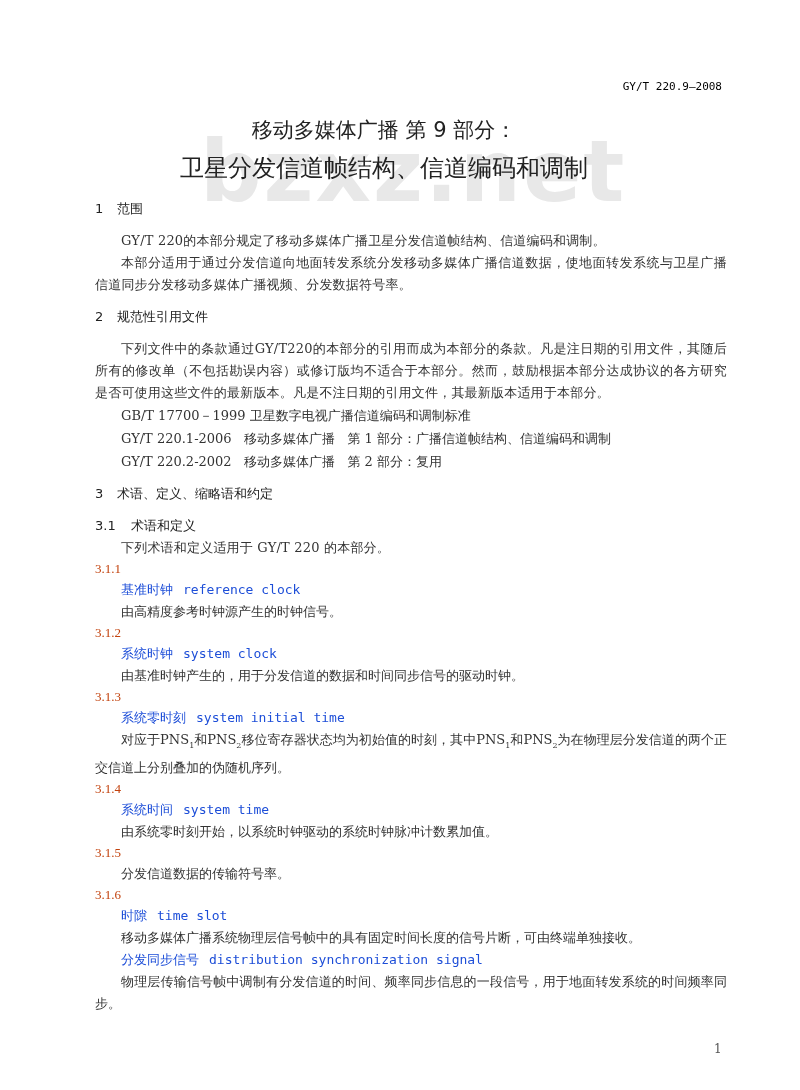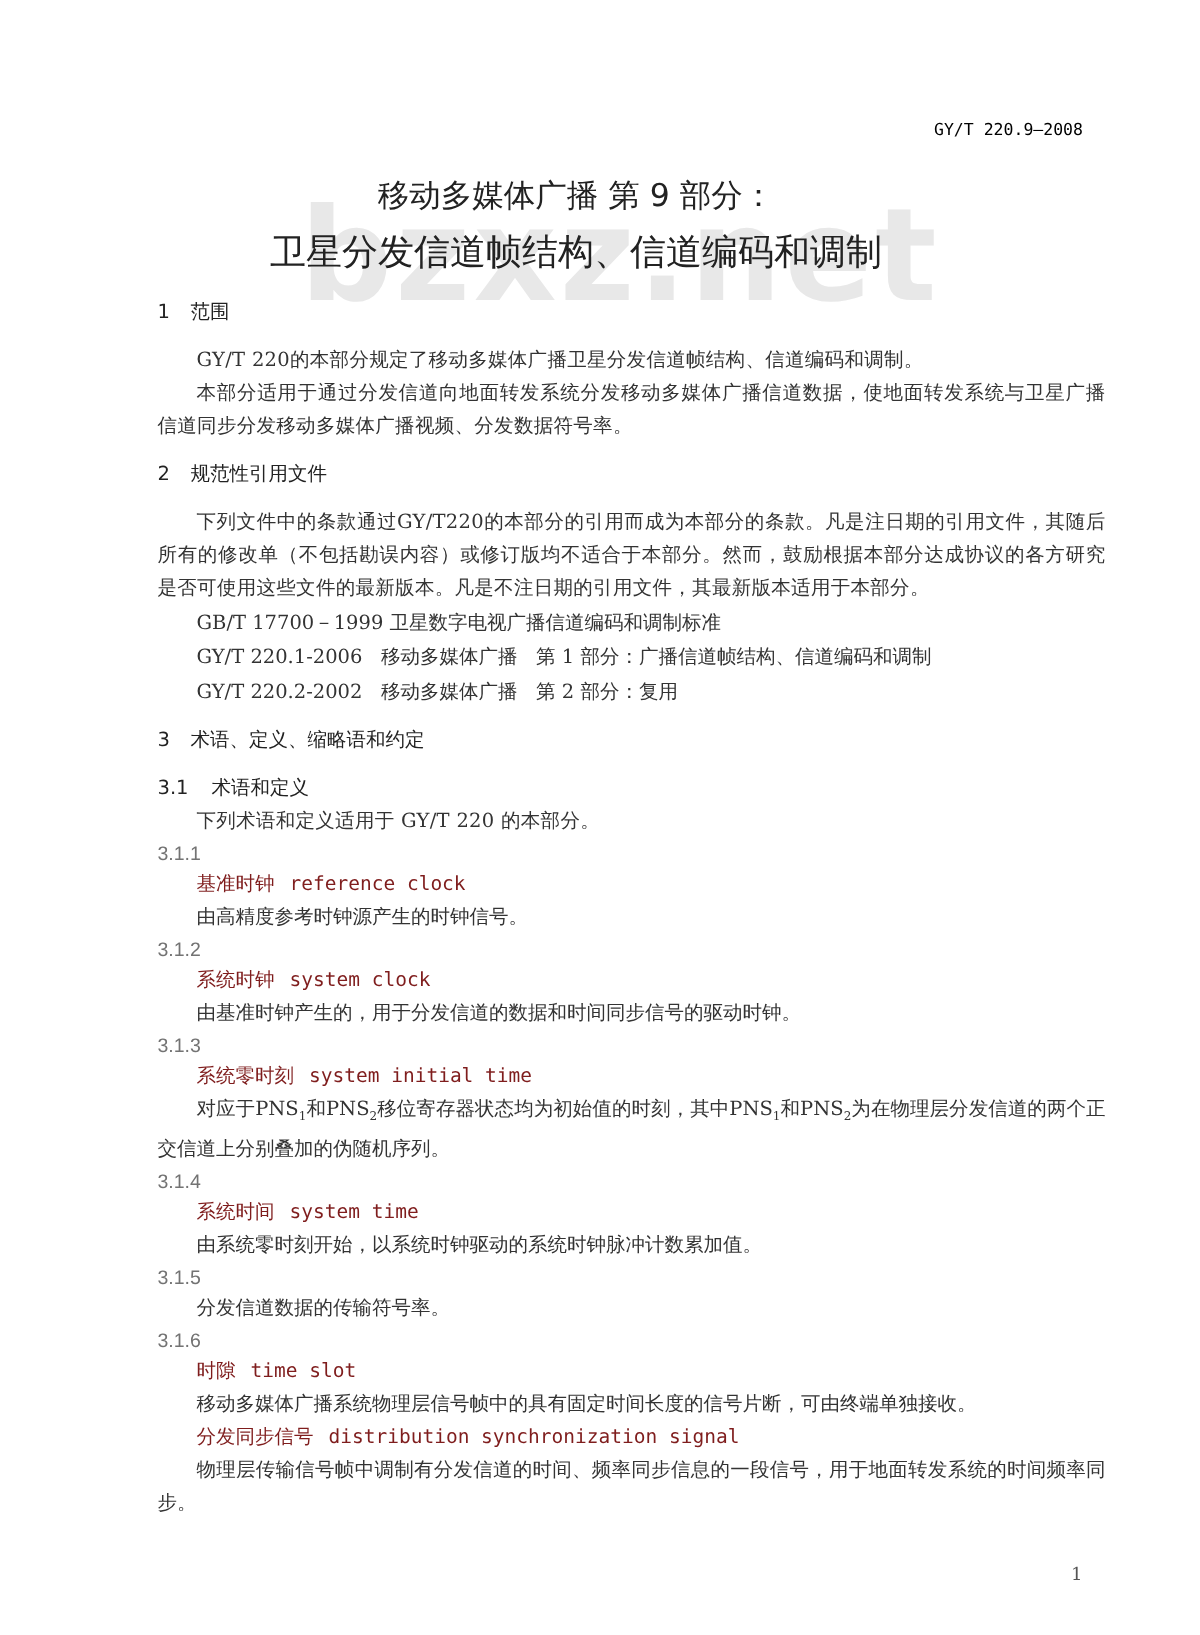--- a/index.html
+++ b/index.html
@@ -21,38 +21,38 @@
   .title1 { top: 116px; font-size: 21px; }
   .title2 { top: 152px; font-size: 24px; }
   .watermark {
     position: absolute; top: 128px; left: 200px; width: 400px;
     text-align: center;
     font-family: "DejaVu Sans", "Liberation Sans", sans-serif;
     font-weight: bold; font-size: 86px; letter-spacing: 2px;
     color: #e8e8e8; z-index: 0; line-height: 1;
   }
   .title, .std-code { z-index: 1; }
-  .content { position: absolute; left: 105px; top: 198px; width: 632px; z-index: 1; }
+  .content { position: absolute; left: 95px; top: 198px; width: 632px; z-index: 1; }
   .h1 {
     font-family: "DejaVu Sans", "Liberation Sans", sans-serif;
     font-size: 13px; color: #222; margin: 0; height: 22px; line-height: 22px;
   }
   .h1 .num { display: inline-block; width: 22px; }
   .p {
     font-size: 13px; line-height: 22px; margin: 0; text-indent: 26px;
     text-align: justify; letter-spacing: 0.2px;
   }
   .ref { font-size: 13px; line-height: 23px; margin: 0; padding-left: 26px; white-space: pre; }
   .num-line {
-    font-family: Liberation Sans, sans-serif;
-    font-size: 13px; line-height: 20px; color: #737373; margin: 0;
+    font-family: Liberation Serif, serif;
+    font-size: 13px; line-height: 20px; color: #c2410c; margin: 0;
   }
   .term {
     font-family: "DejaVu Sans", "Liberation Sans", sans-serif;
-    font-size: 13px; line-height: 22px; padding-left: 26px; color: #7f1d1d; margin: 0;
+    font-size: 13px; line-height: 22px; padding-left: 26px; color: #1d4ed8; margin: 0;
   }
   .term .en { font-family: "DejaVu Sans Mono", "Liberation Mono", monospace; margin-left: 10px; }
   .def { font-size: 13px; line-height: 22px; margin: 0; text-indent: 26px; text-align: justify; }
   .gap8 { height: 10px; }
   sub { font-size: 8px; }
   .page-num {
     position: absolute; top: 1042px; left: 714px; font-size: 12px; color: #555; z-index: 1;
   }
 </style>
 </head>

